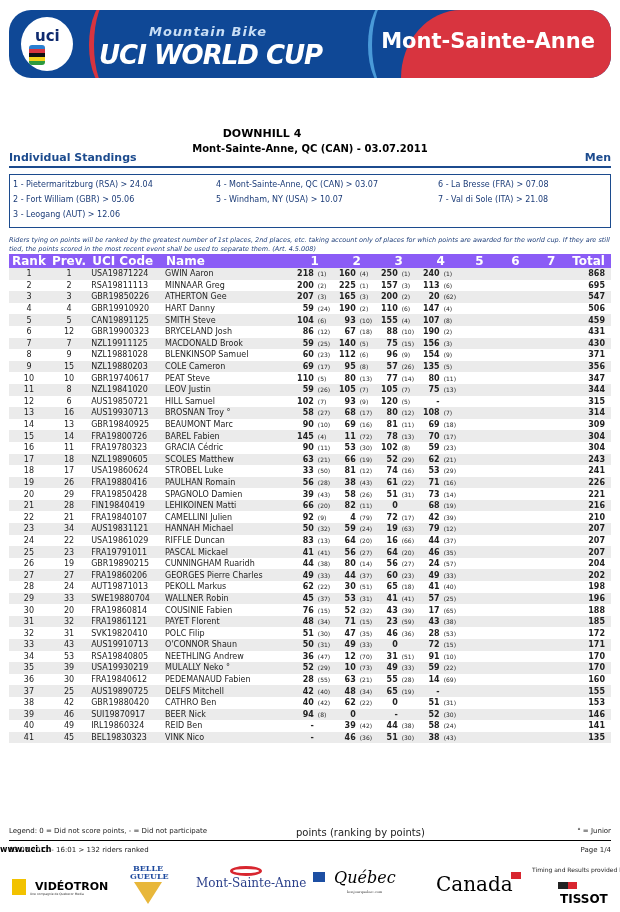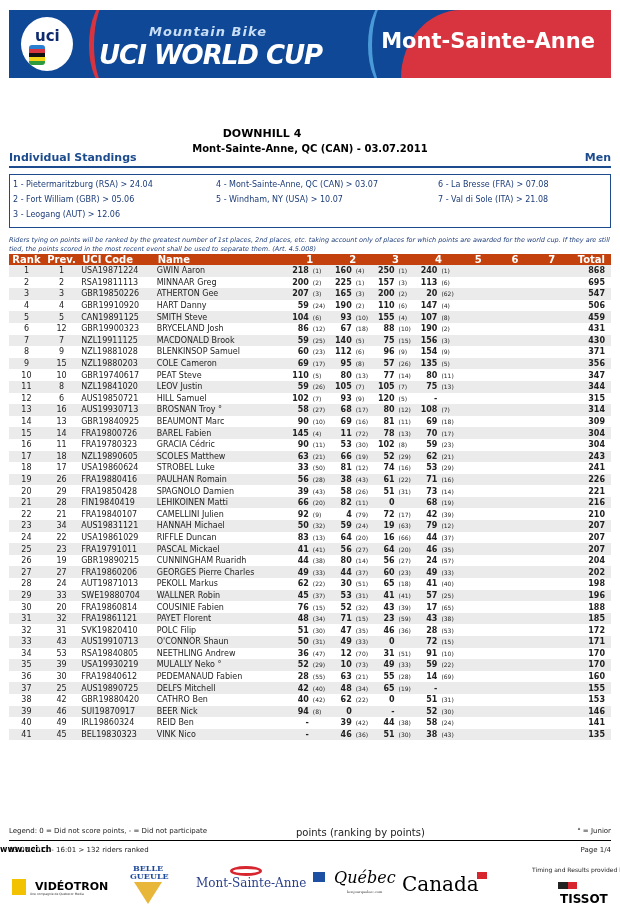--- a/index.html
+++ b/index.html
@@ -1,18 +1,18 @@
 <!DOCTYPE html>
 <html><head>
 <meta charset="utf-8">
 <style>
   * { box-sizing: border-box; margin: 0; padding: 0; }
   body { width: 620px; height: 912px; background: #fff; font-family: "DejaVu Sans", sans-serif; color: #000; position: relative; overflow: hidden; }
   .banner { position: absolute; left: 9px; top: 10px; width: 602px; height: 96px; }
-  .banner-top { position: absolute; left: 0; top: 0; width: 602px; height: 68px; background: #0f4896; overflow: hidden; }
+  .banner-top { position: absolute; left: 0; top: 0; width: 602px; height: 68px; background: #0f4896; overflow: hidden; border-radius: 22px; }
   .banner-red { position: absolute; right: 0; top: 0; width: 210px; height: 68px; background: #d8343f; border-top-left-radius: 60px 68px; }
   .banner-redarc { position: absolute; left: 80px; top: -10px; width: 40px; height: 90px; border-left: 5px solid #d8343f; border-radius: 50%; }
   .banner-bluearc { position: absolute; right: 203px; top: -10px; width: 40px; height: 90px; border-left: 4px solid #4a9ad8; border-radius: 50%; }
   .uci-logo { position: absolute; left: 12px; top: 7px; width: 52px; height: 54px; background: #fff; border-radius: 50%; }
   .uci-text { position: absolute; left: 14px; top: 10px; font: bold 15px "DejaVu Sans", sans-serif; color: #0f2a6e; }
   .uci-stripes { position: absolute; left: 8px; top: 28px; width: 16px; height: 20px; background: linear-gradient(#2a7fd1 0 20%, #d8343f 20% 40%, #111 40% 60%, #f3d21a 60% 80%, #2d9a3e 80% 100%); border-radius: 3px; }
   .mb-title { position: absolute; left: 140px; top: 14px; font: italic bold 13px "DejaVu Sans", sans-serif; color: #c8def5; letter-spacing: 1px; }
   .wc-title { position: absolute; left: 90px; top: 30px; font: italic bold 26px "DejaVu Sans", sans-serif; color: #fff; letter-spacing: -1px; }
   .msa-title { position: absolute; right: 16px; top: 19px; font: bold 21px "DejaVu Sans", sans-serif; color: #fff; }
   .banner-bottom { position: absolute; left: 0; top: 68px; width: 602px; height: 28px; background: #145bb0; text-align: center; }
@@ -24,21 +24,21 @@
   .standings { position: absolute; left: 9px; top: 151px; font: bold 11px "DejaVu Sans", sans-serif; color: #1c4b8e; }
   .men { position: absolute; right: 9px; top: 151px; font: bold 11px "DejaVu Sans", sans-serif; color: #1c4b8e; }
   .hrule { position: absolute; left: 9px; width: 602px; height: 2px; background: #1c4b8e; top: 166px; }
 
   .events-box { position: absolute; left: 9px; top: 174px; width: 602px; height: 54px; border: 1px solid #1c4b8e; font-size: 8px; color: #1c3c78; }
   .ev { position: absolute; font-size: 8px; color: #1c3c78; white-space: nowrap; }
 
   .rules { position: absolute; left: 9px; top: 236px; width: 602px; font: italic 6.5px "DejaVu Sans", sans-serif; color: #1c3c78; line-height: 9px; }
 
   table.res { position: absolute; left: 9px; top: 254px; width: 602px; border-collapse: collapse; font-size: 8px; }
-  table.res th { background: #c2410c; color: #fff; font-weight: bold; font-size: 10px; height: 10px; padding: 0 3px; text-align: left; }
+  table.res th { background: #8b5cf6; color: #fff; font-weight: bold; font-size: 12px; height: 10px; padding: 0 3px; text-align: left; }
   table.res td { height: 11.6px; padding: 0 2px; white-space: nowrap; color: #222; }
   table.res tbody tr:nth-child(odd) td { background: #ebebeb; }
   .c-rank { width: 34px; text-align: center !important; }
   .c-prev { width: 30px; text-align: center !important; }
   .c-uci { width: 74px; }
   .c-name { width: 131px; }
   .pts { font-weight: bold; text-align: right; width: 22px; color: #111; }
   .pos { font-size: 6px; width: 20px; color: #333; }
   .c-empty { width: 36px; }
   .c-total { font-weight: bold; text-align: right; padding-right: 6px !important; width: 40px; }
@@ -58,21 +58,21 @@
   .vt-box { display: inline-block; width: 14px; height: 16px; background: #f2c200; vertical-align: middle; }
   .vt-text { display: inline-block; font: bold 11px "DejaVu Sans", sans-serif; vertical-align: middle; margin-left: 4px; }
   .vt-sub { position: absolute; left: 18px; top: 16px; font-size: 3px; color: #333; white-space: nowrap; }
   .belle { left: 130px; top: 864px; width: 36px; text-align: center; font: bold 8px "DejaVu Serif", serif; color: #1e4a9e; line-height: 8px; }
   .belle-v { width: 0; height: 0; border-left: 14px solid transparent; border-right: 14px solid transparent; border-top: 22px solid #e8b73a; margin: 2px auto 0; }
   .msa-logo { left: 196px; top: 876px; font: 12px "DejaVu Serif", serif; color: #2a3f8a; }
   .msa-swoosh { position: absolute; left: 34px; top: -10px; width: 32px; height: 10px; border: 3px solid #d8262f; border-radius: 50%; }
   .quebec { left: 313px; top: 868px; font: italic 16px "DejaVu Serif", serif; }
   .qc-flag { display: inline-block; width: 12px; height: 10px; background: #1d4fa3; vertical-align: top; margin-right: 4px; margin-top: 4px; }
   .qc-sub { position: absolute; left: 34px; top: 22px; font-size: 3.5px; color: #333; font-style: normal; white-space: nowrap; }
-  .canada { left: 402px; top: 872px; font: 20px "DejaVu Serif", serif; }
+  .canada { left: 436px; top: 872px; font: 20px "DejaVu Serif", serif; }
   .ca-flag { position: absolute; right: -8px; top: 0; width: 10px; height: 7px; background: #d8262f; }
   .tissot-t { left: 532px; top: 866px; font-size: 6px; color: #222; white-space: nowrap; }
   .tissot { left: 560px; top: 892px; font: bold 12px "DejaVu Sans", sans-serif; }
   .tissot-flag { position: absolute; left: 558px; top: 882px; width: 18px; height: 7px; background: #222; }
   .tissot-flag2 { position: absolute; left: 568px; top: 882px; width: 9px; height: 7px; background: #d8262f; }
 </style>
 </head>
 <body>
 
 <div class="banner">

